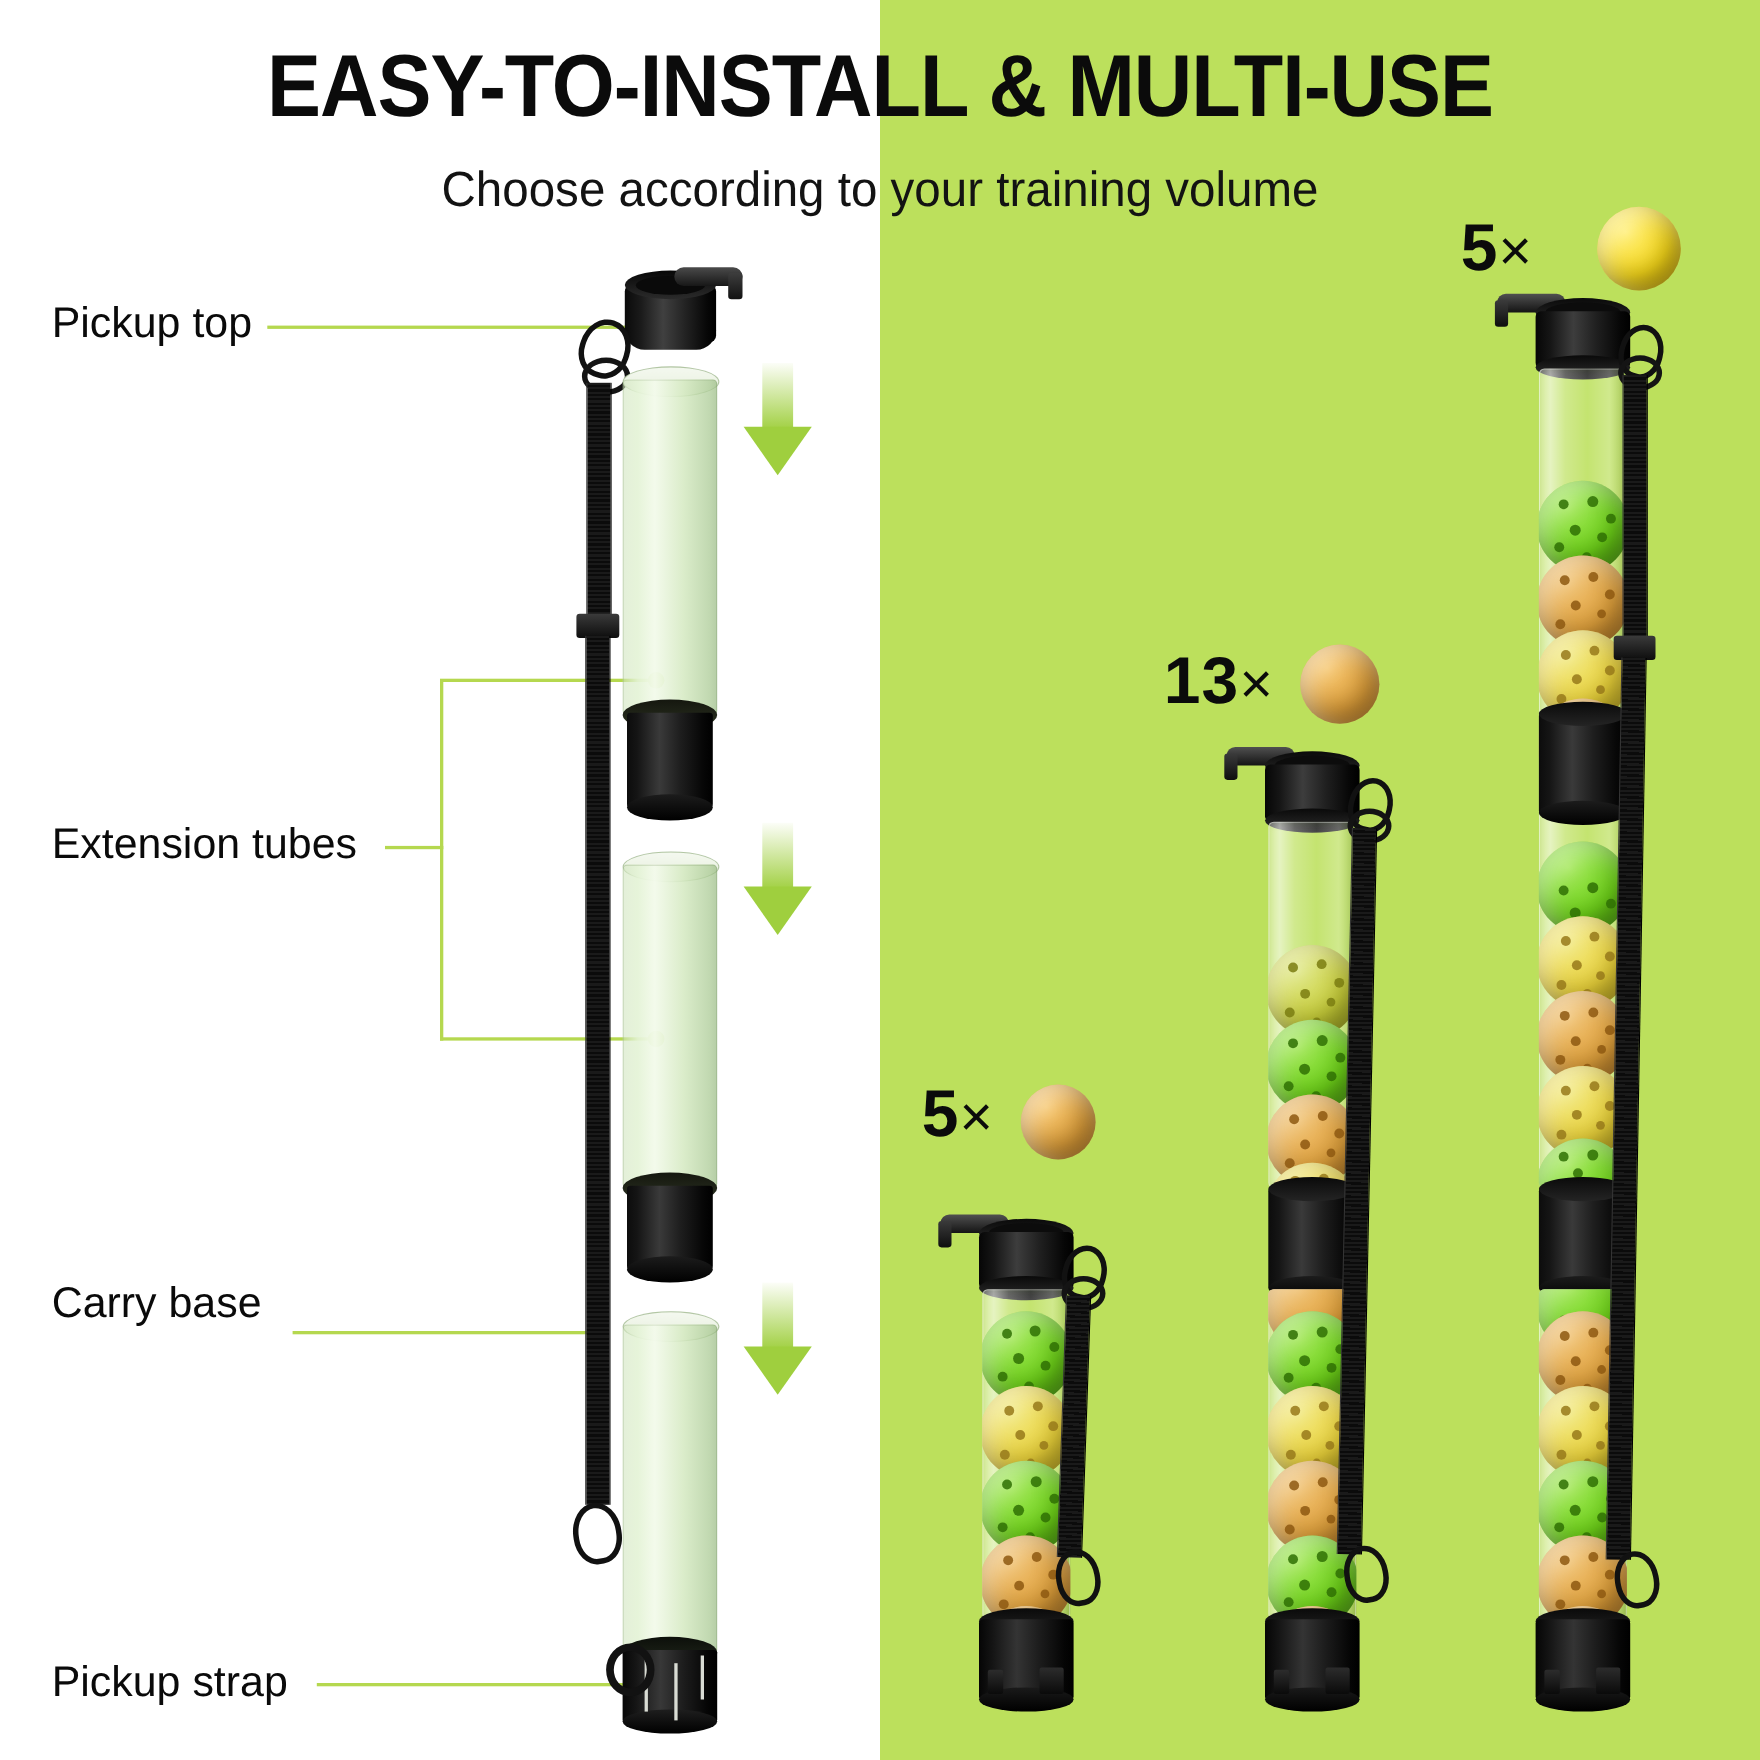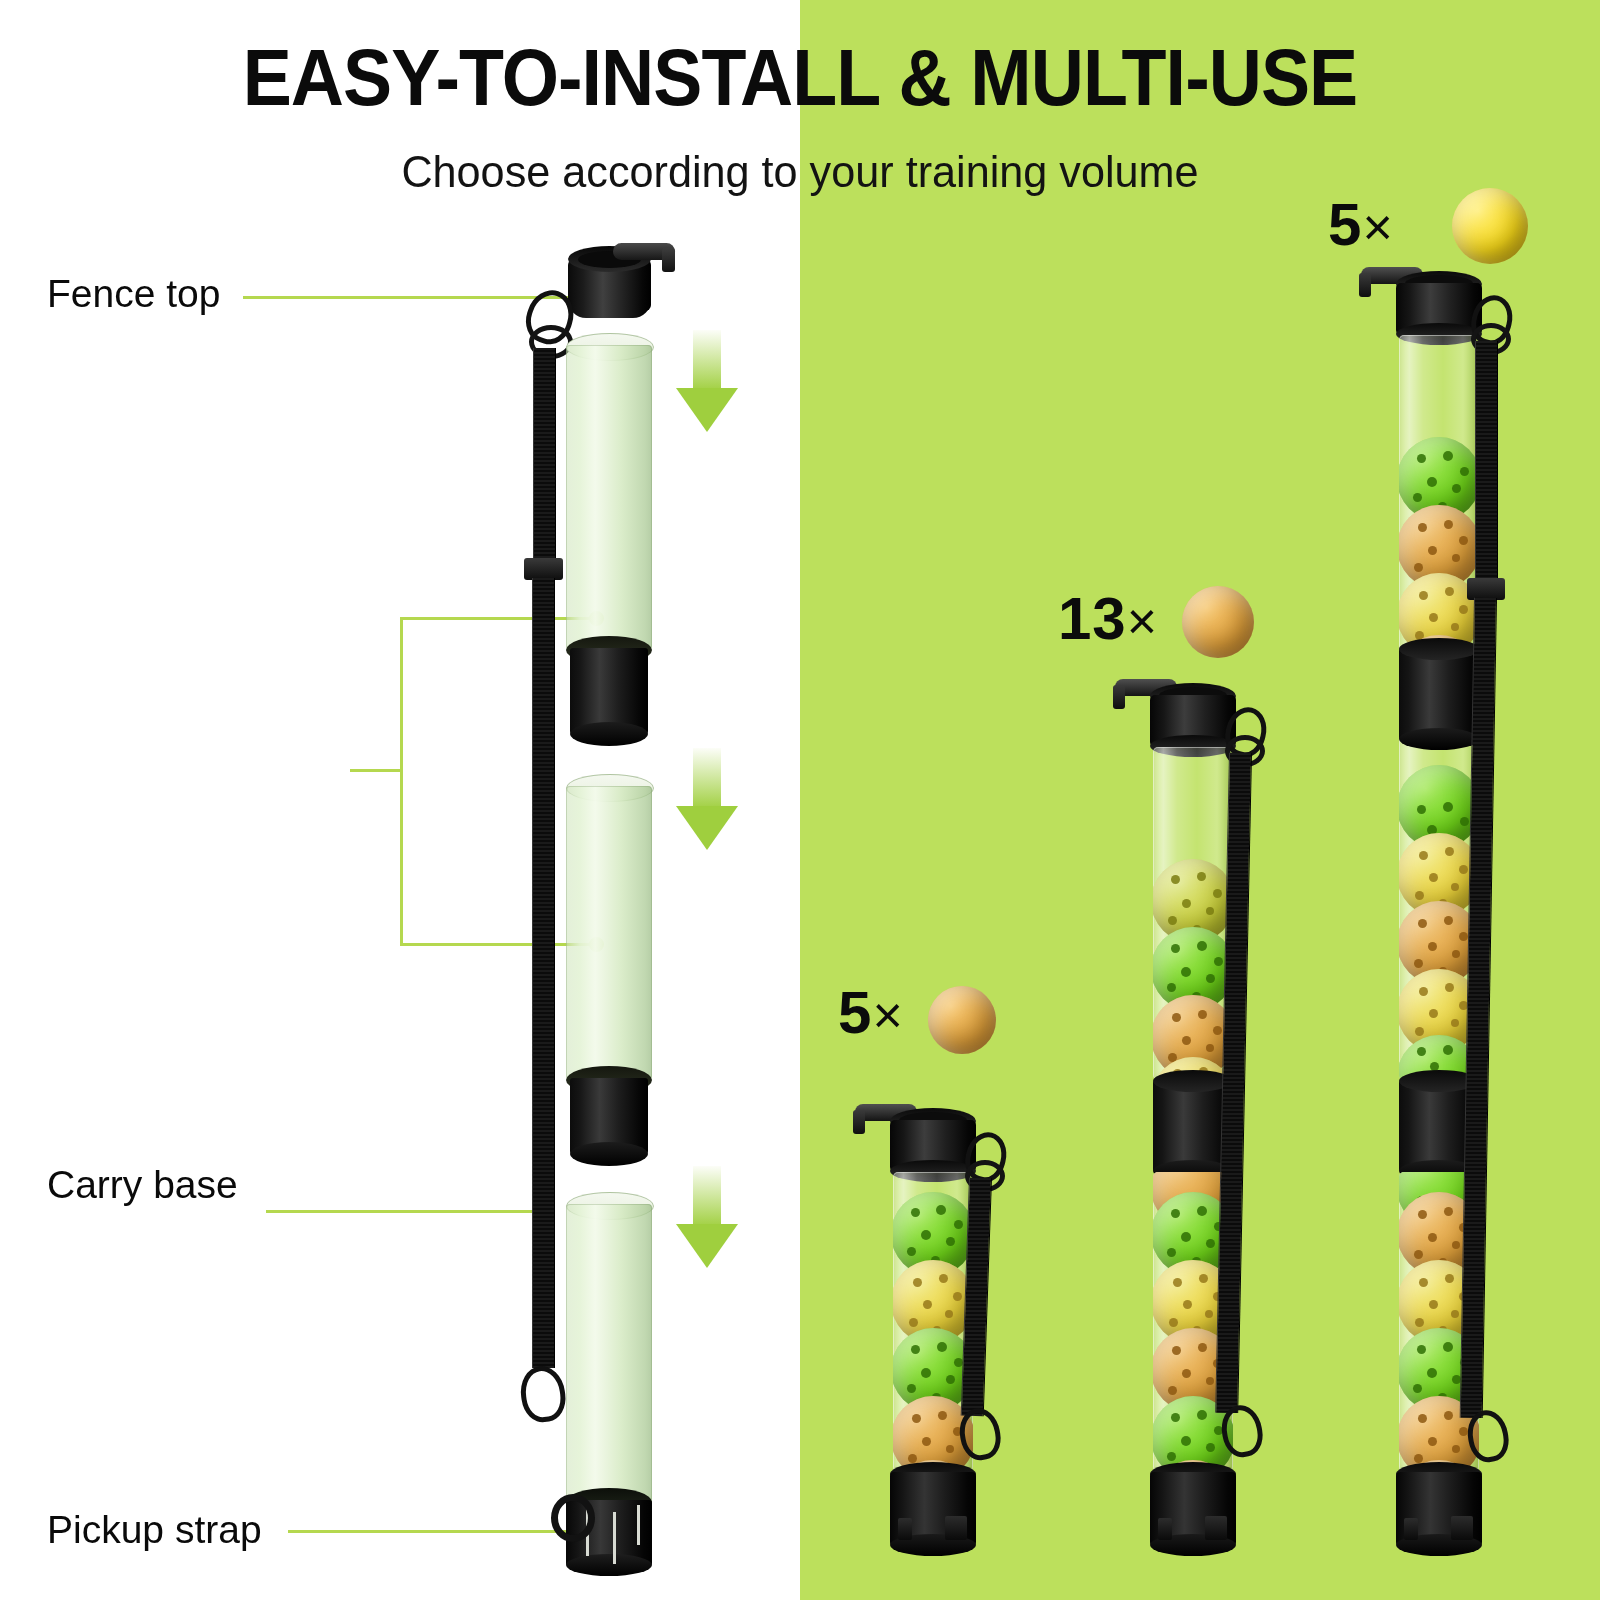--- a/index.html
+++ b/index.html
@@ -229,24 +229,25 @@
 <body>
 
 <div id="stage">
 
   <div class="bg-white"></div>
   <div class="bg-green"></div>
 
   <div class="title">EASY-TO-INSTALL &amp; MULTI-USE</div>
   <div class="subtitle">Choose according to your training volume</div>
 
-  <div class="lbl lbl-fence">Fence top</div>
+  <div class="lbl lbl-fence">Pickup top</div>
   <div class="lead" style="left:243px; top:296px; width:350px;"></div>
   <div class="dot" style="left:589px; top:289px;"></div>
 
+  <div class="lbl lbl-ext">Extension tubes</div>
   <div class="lead" style="left:350px; top:769px; width:53px;"></div>
   <div class="lead-v" style="left:400px; top:618px; height:328px;"></div>
   <div class="lead" style="left:400px; top:617px; width:193px;"></div>
   <div class="dot" style="left:589px; top:611px;"></div>
   <div class="lead" style="left:400px; top:943px; width:193px;"></div>
   <div class="dot" style="left:589px; top:937px;"></div>
 
   <div class="lbl lbl-strap">Carry base</div>
   <div class="lead" style="left:266px; top:1210px; width:272px;"></div>
   <div class="dot" style="left:534px; top:1203px;"></div>

